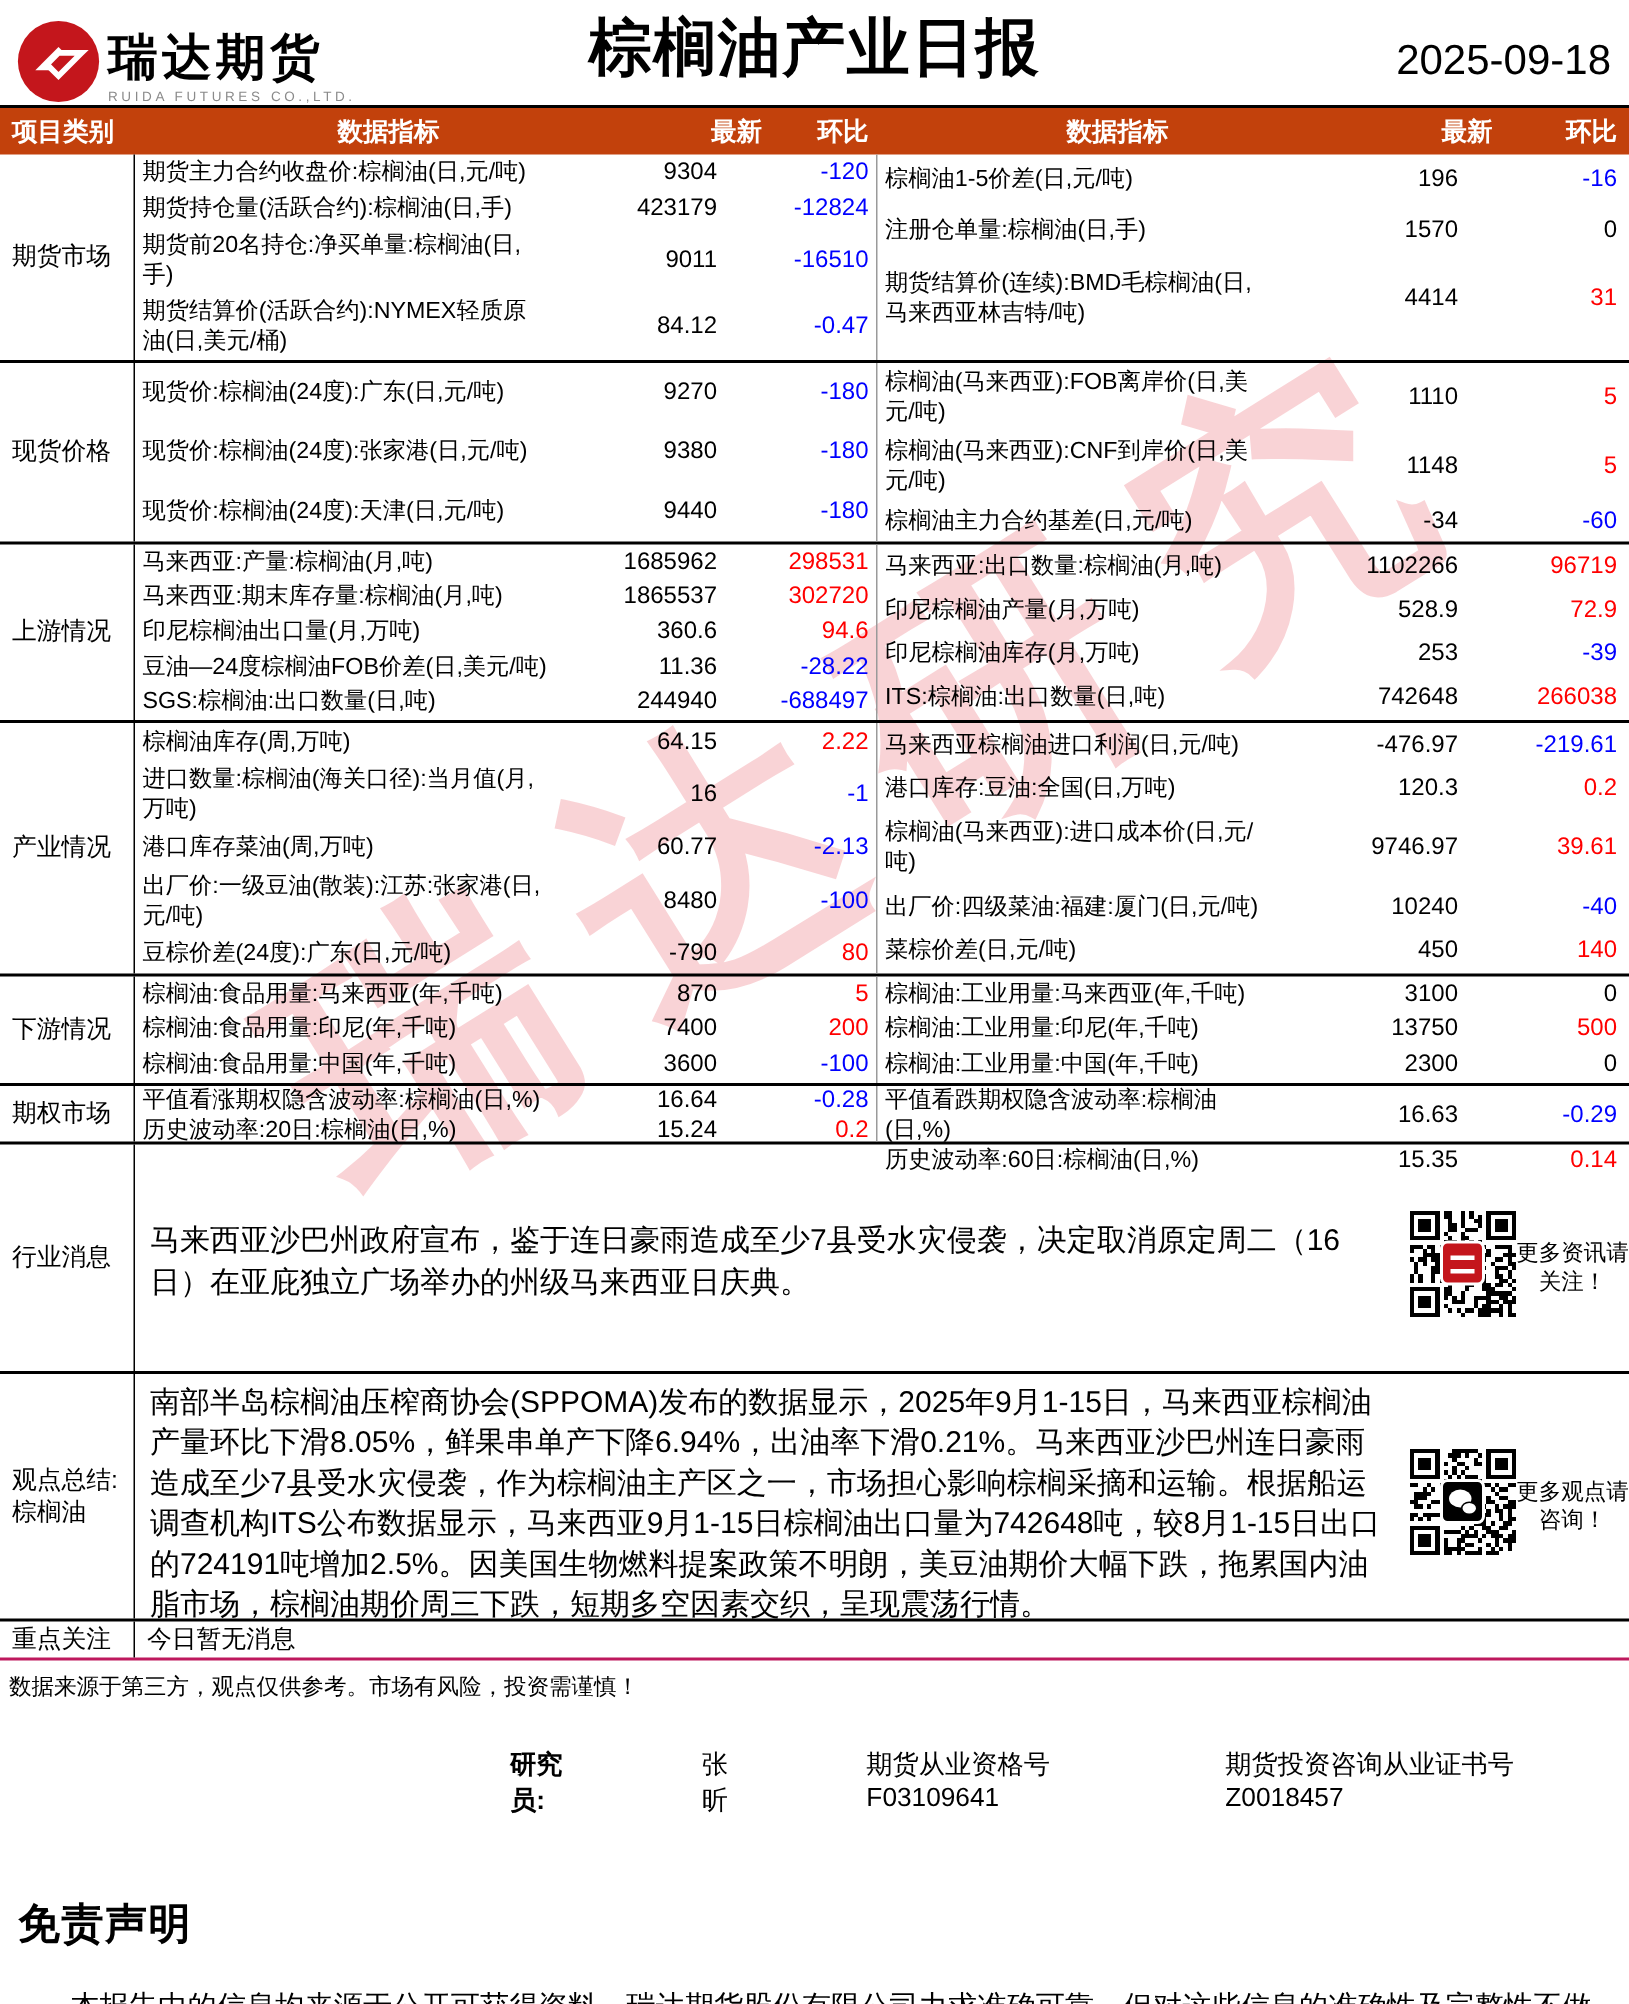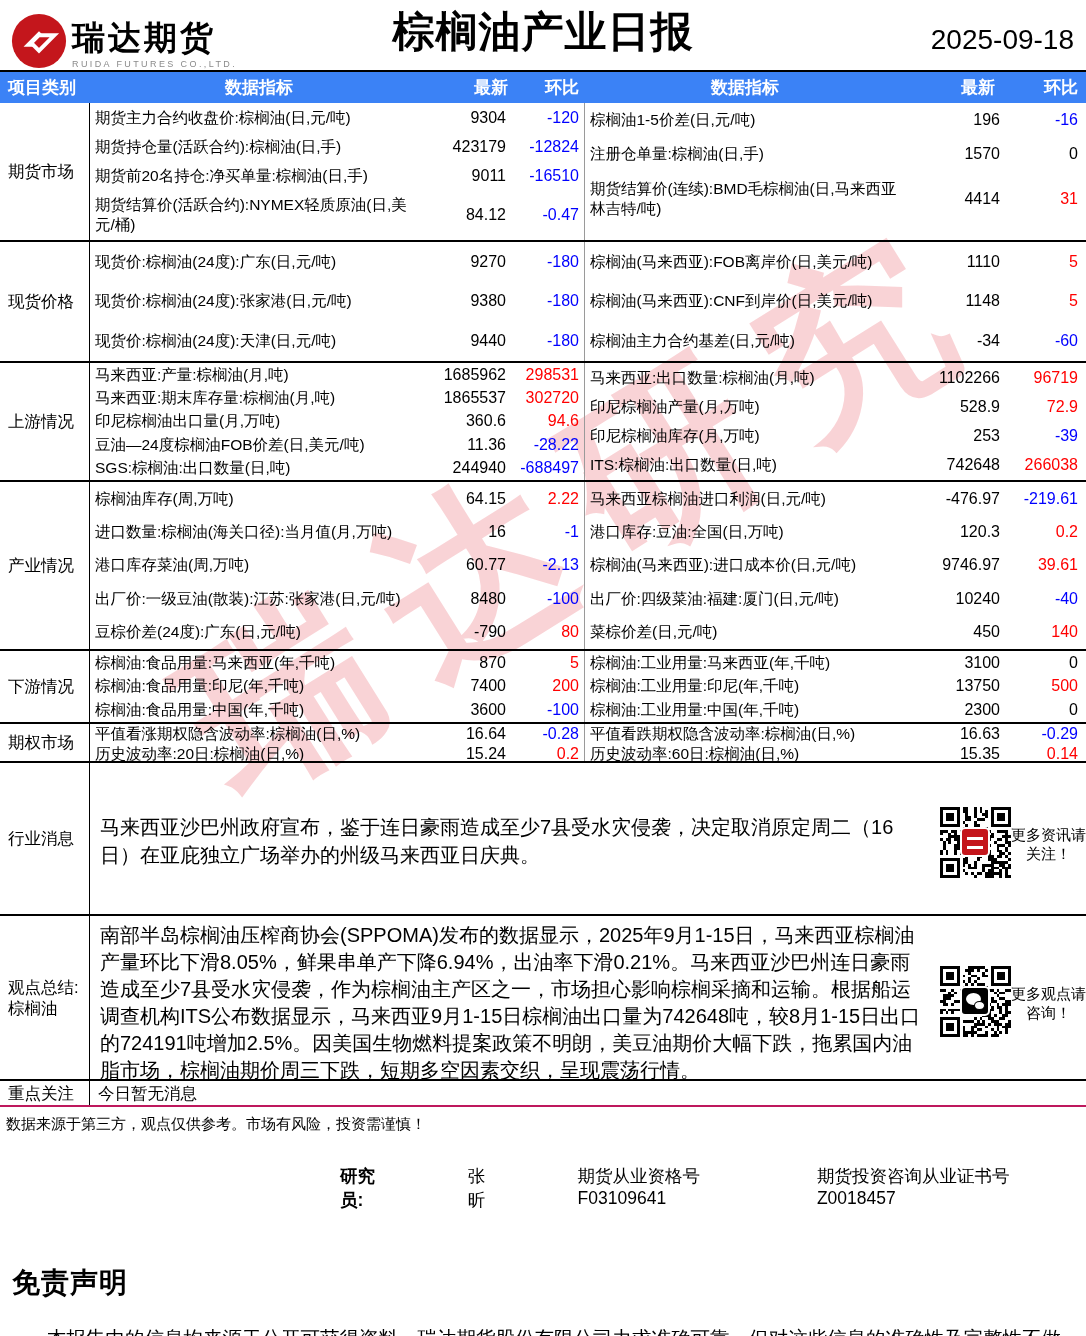--- a/index.html
+++ b/index.html
@@ -17,36 +17,36 @@
   .brand { position:absolute; left:10px; top:12px; display:flex; align-items:flex-start; }
   .brand svg { width:58px; height:58px; }
   .brand-txt { margin-left:4px; }
   .brand-cn { font-size:33px; font-weight:bold; letter-spacing:3px; line-height:40px; margin-top:6px; }
   .brand-en { font-size:9px; color:#8a8a8a; letter-spacing:2.4px; margin-top:1px; }
   .page-title { position:absolute; left:0; right:0; top:4px; text-align:center;
                 font-size:42px; font-weight:bold; letter-spacing:1px; }
   .rpt-date { position:absolute; right:12px; top:24px; font-size:28px; }
   
   .tbl { width:1086px; }
-  .thead { display:flex; background:#3b82f6; color:#fff; font-weight:bold; font-size:17px;
+  .thead { display:flex; background:#c2410c; color:#fff; font-weight:bold; font-size:17px;
            height:33px; align-items:center; border-top:2px solid #000; }
   .th-cat { width:90px; padding-left:8px; }
   .th-ind { width:338px; text-align:center; }
   .th-val { width:80px; text-align:right; }
   .th-chg { width:77px; text-align:right; padding-right:6px; }
   .th-ind2 { width:320px; text-align:center; }
   .th-val2 { width:90px; text-align:right; }
   .th-chg2 { width:91px; text-align:right; padding-right:8px; }
   .sec { display:flex; border-top:2px solid #000; }
   .sec.first { border-top:none; }
   .cat { width:90px; border-right:1px solid #000; display:flex; align-items:center;
          padding-left:8px; font-size:16.5px; line-height:21px; }
   .halfL { width:495px; border-right:1px solid #9a9a9a; display:flex; flex-direction:column; justify-content:space-around; }
   .halfR { width:501px; display:flex; flex-direction:column; justify-content:space-around; }
-  .row { display:flex; align-items:center; }
+  .row { display:flex; align-items:center;gap:28px; }
   .ind { flex:1; padding-left:5px; font-size:15.5px; line-height:20px; }
   .val { width:84px; text-align:right; font-size:16px; }
   .chg { width:78px; text-align:right; font-size:16px; padding-right:5px; }
   .halfR .val { width:94px; }
   .halfR .chg { width:86px; padding-right:8px; }
   .chg.up { color:#FF0000; }
   .chg.down { color:#0000FF; }
   .chg.flat { color:#000; }
   .s0 { height:137px; } .s1 { height:121px; } .s2 { height:119px; }
   .s3 { height:169px; } .s4 { height:73px; }  .s5 { height:39px; }

